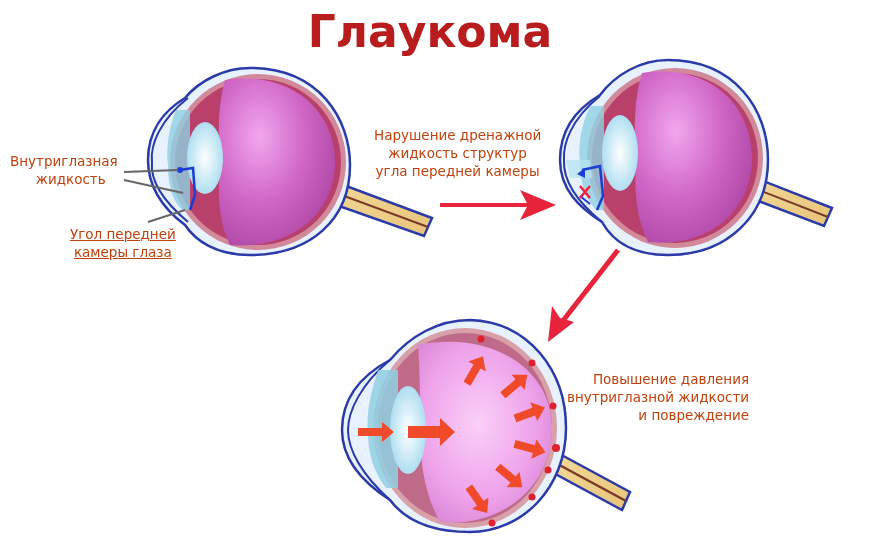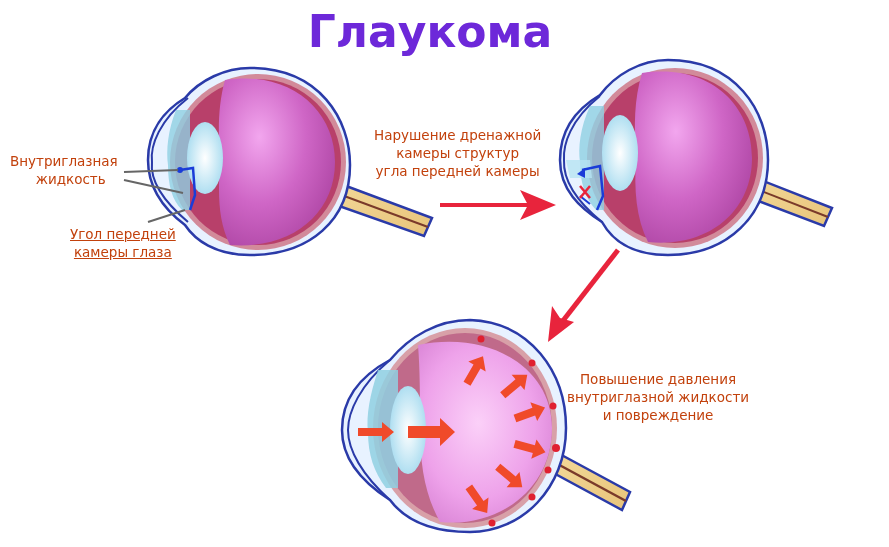--- a/index.html
+++ b/index.html
@@ -1,20 +1,20 @@
 <!DOCTYPE html>
 <html><head>
 <meta charset="utf-8">
 <style>
   html, body { margin: 0; padding: 0; background: #ffffff; }
   body { width: 889px; height: 547px; position: relative; overflow: hidden;
          font-family: "DejaVu Sans", sans-serif; }
   .title { position: absolute; left: 300px; top: 6px; width: 260px; text-align: center;
            font-family: "DejaVu Sans", sans-serif; font-weight: bold; font-size: 44px;
-           color: #6d28d9; letter-spacing: 0px; }
+           color: #b91c1c; letter-spacing: 0px; }
   .label { position: absolute; font-family: "DejaVu Sans", sans-serif; font-size: 13.5px;
            color: #c2410c; line-height: 18px; white-space: nowrap; }
   .c { text-align: center; }
   .r { text-align: right; }
   svg.art { position: absolute; left: 0; top: 0; }
 </style>
 </head>
 <body>
 
 <div class="title">Глаукома</div>
@@ -146,21 +146,21 @@
   <div style="padding-right:12px;">жидкость</div>
 </div>
 
 <div class="label c" style="left:70px; top:225px;text-decoration:underline;">
   <div>Угол передней</div>
   <div>камеры глаза</div>
 </div>
 
 <div class="label c" style="left:374px; top:126px;">
   <div>Нарушение дренажной</div>
-  <div>камеры структур</div>
+  <div>жидкость структур</div>
   <div>угла передней камеры</div>
 </div>
 
-<div class="label c" style="left:567px; top:370px;">
+<div class="label c" style="left:567px; top:370px;text-align:right;">
   <div>Повышение давления</div>
   <div>внутриглазной жидкости</div>
   <div>и повреждение</div>
 </div>
 
 </body></html>

